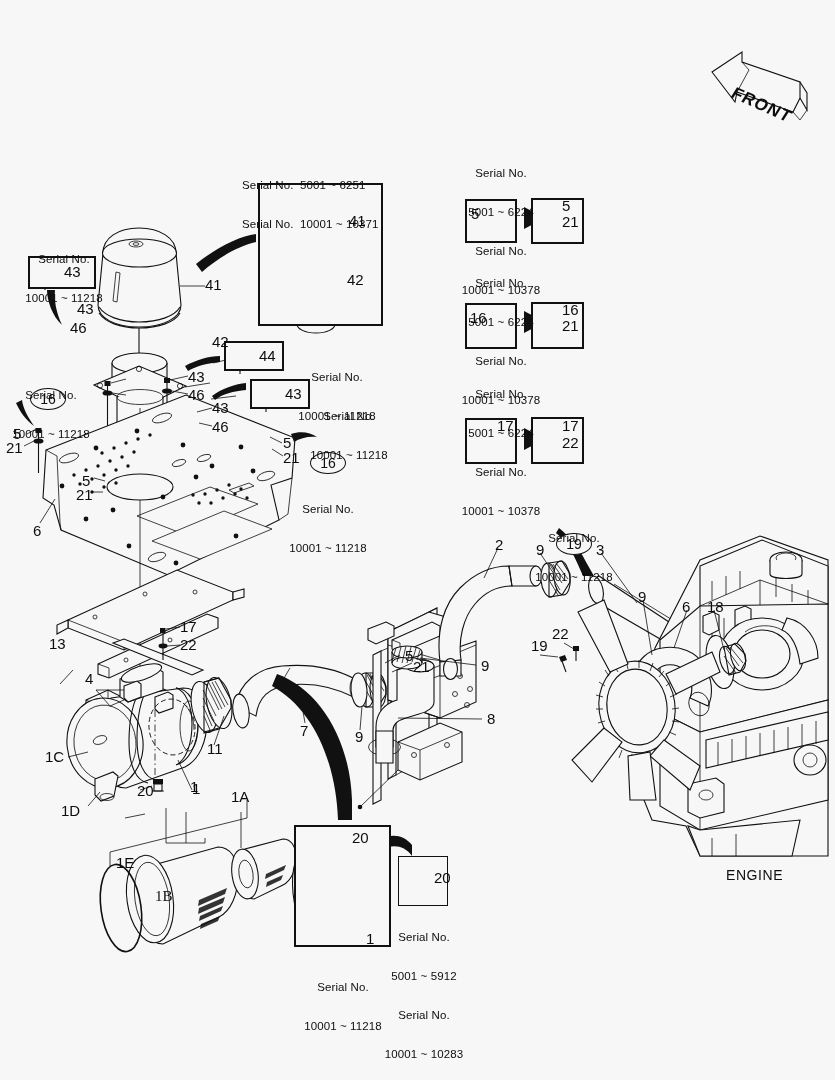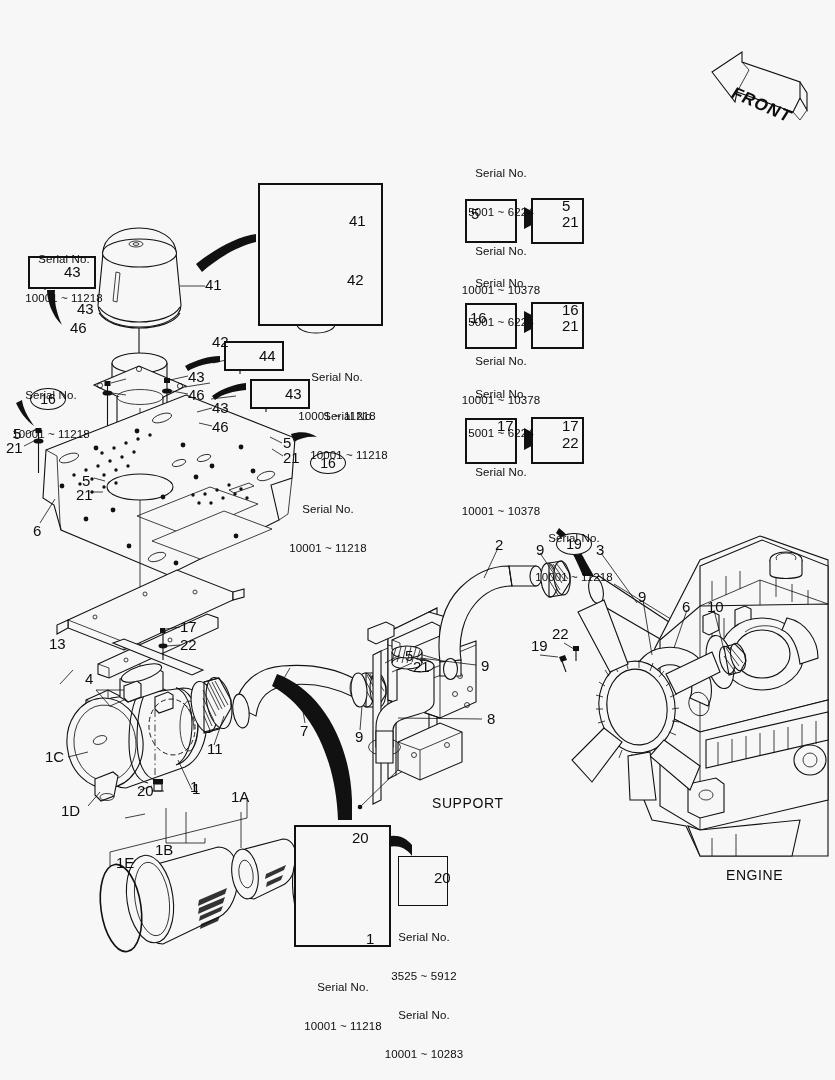--- a/index.html
+++ b/index.html
@@ -852,20 +852,24 @@
   </div>
   <div class="oval" style="left:556px; top:533px; width:36px; height:22px; line-height:20px;">
     <span>19</span>
   </div>
 
   <div class="lbl sn ctr" style="left:18px; top:227px; width:92px;">
     <div>Serial No.</div>
     <div>10001 ~ 11218</div>
   </div>
 
+  <div class="lbl sn" style="left:242px; top:153px; width:170px;">
+    <div>Serial No.  5001 ~ 6251</div>
+    <div>Serial No.  10001 ~ 10371</div>
+  </div>
 
   <div class="lbl sn ctr" style="left:2px; top:363px; width:98px;">
     <div>Serial No.</div>
     <div>10001 ~ 11218</div>
   </div>
 
   <div class="lbl sn ctr" style="left:288px; top:345px; width:98px;">
     <div>Serial No.</div>
     <div>10001 ~ 11218</div>
   </div>
@@ -906,21 +910,21 @@
     <div>10001 ~ 11218</div>
   </div>
 
   <div class="lbl sn ctr" style="left:293px; top:955px; width:100px;">
     <div>Serial No.</div>
     <div>10001 ~ 11218</div>
   </div>
 
   <div class="lbl sn ctr" style="left:374px; top:905px; width:100px;">
     <div>Serial No.</div>
-    <div>3525 ~ 5912</div>
+    <div>5001 ~ 5912</div>
     <div>Serial No.</div>
     <div>10001 ~ 10283</div>
   </div>
 
   <div class="lbl num" style="left:64px; top:264px;"><span>43</span></div>
   <div class="lbl num" style="left:259px; top:348px;"><span>44</span></div>
   <div class="lbl num" style="left:285px; top:386px;"><span>43</span></div>
   <div class="lbl num" style="left:471px; top:206px;"><span>5</span></div>
   <div class="lbl num" style="left:562px; top:198px;"><span>5</span></div>
   <div class="lbl num" style="left:562px; top:214px;"><span>21</span></div>
@@ -962,42 +966,39 @@
   <div class="lbl num" style="left:180px; top:637px;"><span>22</span></div>
 
   <div class="lbl num" style="left:85px; top:671px;"><span>4</span></div>
   <div class="lbl num" style="left:45px; top:749px;"><span>1C</span></div>
   <div class="lbl num" style="left:61px; top:803px;"><span>1D</span></div>
   <div class="lbl num" style="left:137px; top:783px;"><span>20</span></div>
   <div class="lbl num" style="left:192px; top:781px;"><span>1</span></div>
   <div class="lbl num" style="left:207px; top:741px;"><span>11</span></div>
 
   <div class="lbl num" style="left:231px; top:789px;"><span>1A</span></div>
-  <div class="lbl num" style="left:155px; top:842px;"><span>1B</span></div>
+  <div class="lbl num" style="left:155px; top:889px;font-family:Liberation Serif, serif;"><span>1B</span></div>
   <div class="lbl num" style="left:110px; top:855px;margin-left:6px;"><span>1E</span></div>
   <div class="lbl num" style="left:190px; top:779px;"><span>1</span></div>
 
   <div class="lbl num" style="left:300px; top:723px;"><span>7</span></div>
   <div class="lbl num" style="left:355px; top:729px;"><span>9</span></div>
   <div class="lbl num" style="left:481px; top:658px;"><span>9</span></div>
   <div class="lbl num" style="left:487px; top:711px;"><span>8</span></div>
   <div class="lbl num" style="left:405px; top:648px;"><span>5</span></div>
   <div class="lbl num" style="left:413px; top:659px;"><span>21</span></div>
   <div class="lbl num" style="left:495px; top:537px;"><span>2</span></div>
   <div class="lbl num" style="left:536px; top:542px;"><span>9</span></div>
   <div class="lbl num" style="left:596px; top:542px;"><span>3</span></div>
   <div class="lbl num" style="left:531px; top:638px;"><span>19</span></div>
   <div class="lbl num" style="left:552px; top:626px;"><span>22</span></div>
   <div class="lbl num" style="left:638px; top:589px;"><span>9</span></div>
   <div class="lbl num" style="left:682px; top:599px;"><span>6</span></div>
-  <div class="lbl num" style="left:707px; top:599px;"><span>10</span></div>
-
-  <div class="lbl big" style="left:414px; top:781px;">
-    <span>SUPPORT</span>
-  </div>
+  <div class="lbl num" style="left:707px; top:599px;"><span>18</span></div>
+
   <div class="lbl big" style="left:708px; top:853px;">
     <span>ENGINE</span>
   </div>
 
   <div class="lbl" style="left:726px; top:60px; font-size:17px; font-weight:600; letter-spacing:1px;
               transform: rotate(24deg) skewX(-8deg); transform-origin: left top;">
     <span>FRONT</span>
   </div>
 
 </div>

